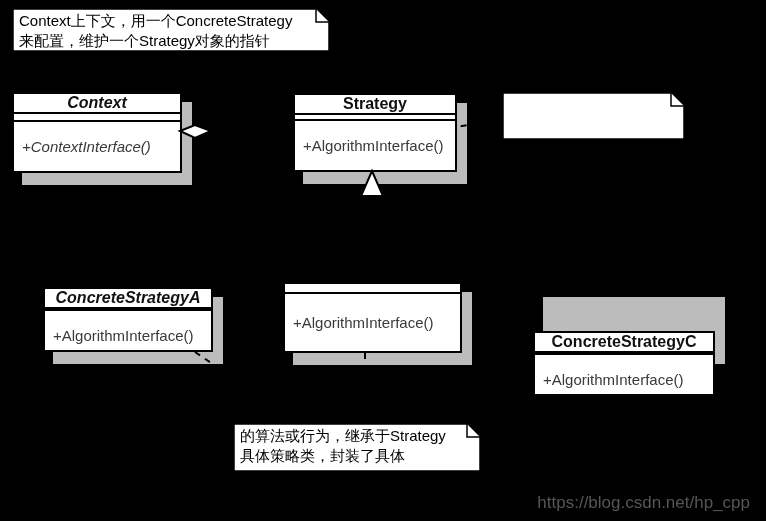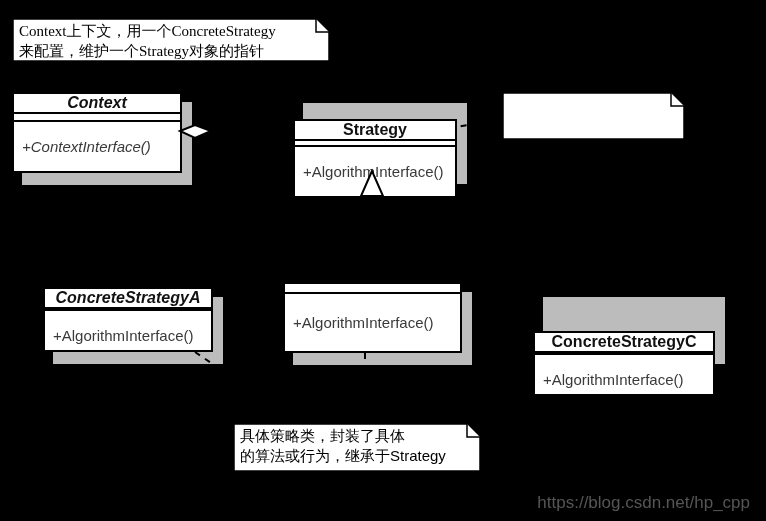--- a/index.html
+++ b/index.html
@@ -95,21 +95,21 @@
 
     <path d="M372,196 V240 M128,287 V240 H624 V287 M372,240 V282" fill="none" stroke="#000" stroke-width="2"></path>
 
     <path d="M170,59 L120,92" fill="none" stroke="#000" stroke-width="2" stroke-dasharray="6 6"></path>
     <path d="M502,119 L457,127" fill="none" stroke="#000" stroke-width="2" stroke-dasharray="6 6"></path>
     <path d="M195,352 L300,423" fill="none" stroke="#000" stroke-width="2" stroke-dasharray="6 6"></path>
     <path d="M365,353 V423" fill="none" stroke="#000" stroke-width="2" stroke-dasharray="6 6"></path>
     <path d="M560,352 L430,423" fill="none" stroke="#000" stroke-width="2" stroke-dasharray="6 6"></path>
   </svg>
 
-  <div class="note" style="left:12px; top:18px; width:318px; height:44px;font-family:Liberation Serif, serif;">
+  <div class="note" style="left:12px; top:8px; width:318px; height:44px;">
     <svg width="318" height="44" viewBox="0 0 318 44">
       <path d="M1,1 H304 L317,14 V43 H1 Z" fill="#fff" stroke="#000" stroke-width="1.5"></path>
       <path d="M304,1 V14 H317" fill="#fff" stroke="#000" stroke-width="1.5"></path>
     </svg>
     <div class="note-text">
       <div>Context上下文，用一个ConcreteStrategy</div>
       <div>来配置，维护一个Strategy对象的指针</div>
     </div>
   </div>
 
@@ -119,32 +119,32 @@
       <path d="M169,1 V14 H182" fill="#fff" stroke="#000" stroke-width="1.5"></path>
     </svg>
   </div>
 
   <div class="note" style="left:233px; top:423px; width:248px; height:49px;">
     <svg width="248" height="49" viewBox="0 0 248 49">
       <path d="M1,1 H234 L247,14 V48 H1 Z" fill="#fff" stroke="#000" stroke-width="1.5"></path>
       <path d="M234,1 V14 H247" fill="#fff" stroke="#000" stroke-width="1.5"></path>
     </svg>
     <div class="note-text">
+      <div>的算法或行为，继承于Strategy</div>
       <div>具体策略类，封装了具体</div>
-      <div>的算法或行为，继承于Strategy</div>
     </div>
   </div>
 
   <div class="uml-class big" style="left:12px; top:92px; width:170px; height:81px;font-style:italic;">
     <div class="uml-title">Context</div>
     <div class="uml-attrs"></div>
     <div class="uml-methods">+ContextInterface()</div>
   </div>
 
-  <div class="uml-class big" style="left:293px; top:93px; width:164px; height:79px;margin-top:26px;">
+  <div class="uml-class big" style="left:293px; top:93px; width:164px; height:79px;">
     <div class="uml-title">Strategy</div>
     <div class="uml-attrs"></div>
     <div class="uml-methods">+AlgorithmInterface()</div>
   </div>
 
   <div class="uml-class small" style="left:43px; top:287px; width:170px; height:65px;">
     <div class="uml-title italic">ConcreteStrategyA</div>
     <div class="uml-attrs"></div>
     <div class="uml-methods">+AlgorithmInterface()</div>
   </div>

